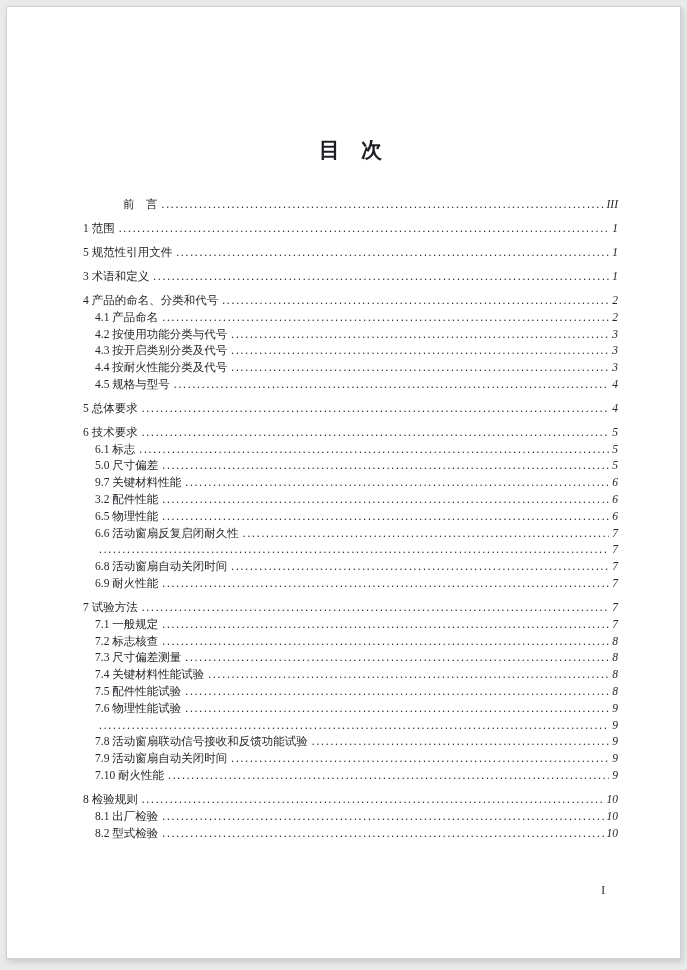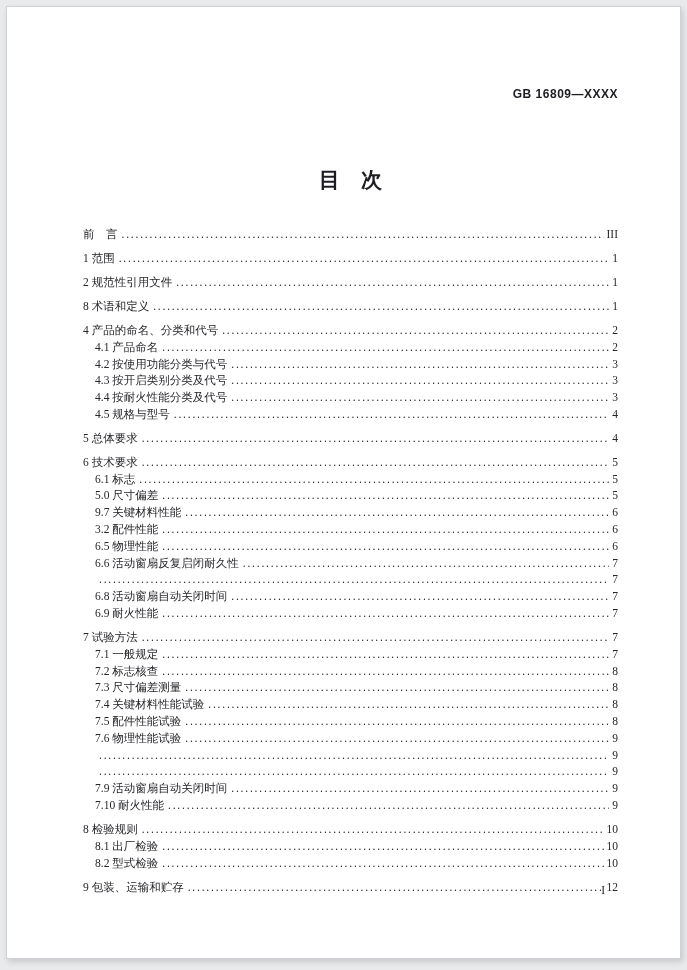--- a/index.html
+++ b/index.html
@@ -26,88 +26,87 @@
   .doc-header {
     text-align: right;
     font-family: "Liberation Sans", sans-serif;
     font-weight: bold;
     font-size: 12px;
     line-height: 14px;
     letter-spacing: 0.5px;
     color: #1c1c22;
   }
   .doc-title {
-    margin-top: 65px;
+    margin-top: 49px;
     text-align: center;
     font-family: "Liberation Sans", sans-serif;
     font-weight: bold;
     font-size: 21px;
     line-height: 27px;
     color: #1c1c22;
     white-space: pre;
   }
   .toc { margin-top: 33px; }
   .toc-row {
     display: flex;
     align-items: baseline;
     line-height: 16.8px;
     font-size: 11.5px;
     color: #26262b;
   }
   .toc-row.top { margin-top: 7.2px; }
-  .toc-row.top:first-child { margin-top: 0; }
+  .toc-row.top:first-child { margin-top: 0; margin-left: 40px; }
   .toc-row.sub { padding-left: 12px; }
   .toc-title { white-space: pre; flex: 0 0 auto; }
   .leader {
     flex: 1 1 auto;
     overflow: hidden;
     white-space: nowrap;
     margin: 0 3px 0 4px;
     min-width: 12px;
   }
   .leader::after {
     content: "........................................................................................................................................................................";
     letter-spacing: 1.8px;
     font-size: 11.5px;
     color: #26262b;
   }
-  .toc-page { flex: 0 0 auto; text-align: right; }
+  .toc-page { flex: 0 0 auto; text-align: right; font-style: italic; }
   .footer {
     position: absolute;
     top: 877px;
     right: 75px;
     font-size: 11.5px;
     color: #26262b;
   }
 </style>
 </head>
 <body>
 
 <div class="page">
   <div class="content">
-    <div class="doc-header">GB 16809—XXXX</div>
     <h1 class="doc-title">目　次</h1>
     <div class="toc">
         <div class="toc-row top">
     <span class="toc-title">前　言</span>
     <span class="leader"></span>
     <span class="toc-page">III</span>
   </div>
         <div class="toc-row top">
     <span class="toc-title">1 范围</span>
     <span class="leader"></span>
     <span class="toc-page">1</span>
   </div>
         <div class="toc-row top">
-    <span class="toc-title">2 规范性引用文件</span>
+    <span class="toc-title">5 规范性引用文件</span>
     <span class="leader"></span>
     <span class="toc-page">1</span>
   </div>
         <div class="toc-row top">
-    <span class="toc-title">8 术语和定义</span>
+    <span class="toc-title">3 术语和定义</span>
     <span class="leader"></span>
     <span class="toc-page">1</span>
   </div>
         <div class="toc-row top">
     <span class="toc-title">4 产品的命名、分类和代号</span>
     <span class="leader"></span>
     <span class="toc-page">2</span>
   </div>
         <div class="toc-row sub">
     <span class="toc-title">4.1 产品命名</span>
@@ -221,20 +220,21 @@
         <div class="toc-row sub">
     <span class="toc-title">7.6 物理性能试验</span>
     <span class="leader"></span>
     <span class="toc-page">9</span>
   </div>
         <div class="toc-row sub">
     <span class="leader"></span>
     <span class="toc-page">9</span>
   </div>
         <div class="toc-row sub">
+    <span class="toc-title">7.8 活动窗扇联动信号接收和反馈功能试验</span>
     <span class="leader"></span>
     <span class="toc-page">9</span>
   </div>
         <div class="toc-row sub">
     <span class="toc-title">7.9 活动窗扇自动关闭时间</span>
     <span class="leader"></span>
     <span class="toc-page">9</span>
   </div>
         <div class="toc-row sub">
     <span class="toc-title">7.10 耐火性能</span>
@@ -248,22 +248,17 @@
   </div>
         <div class="toc-row sub">
     <span class="toc-title">8.1 出厂检验</span>
     <span class="leader"></span>
     <span class="toc-page">10</span>
   </div>
         <div class="toc-row sub">
     <span class="toc-title">8.2 型式检验</span>
     <span class="leader"></span>
     <span class="toc-page">10</span>
-  </div>
-        <div class="toc-row top">
-    <span class="toc-title">9 包装、运输和贮存</span>
-    <span class="leader"></span>
-    <span class="toc-page">12</span>
   </div>
       </div>
     <div class="footer">I</div>
   </div>
 </div>
 
 </body></html>

